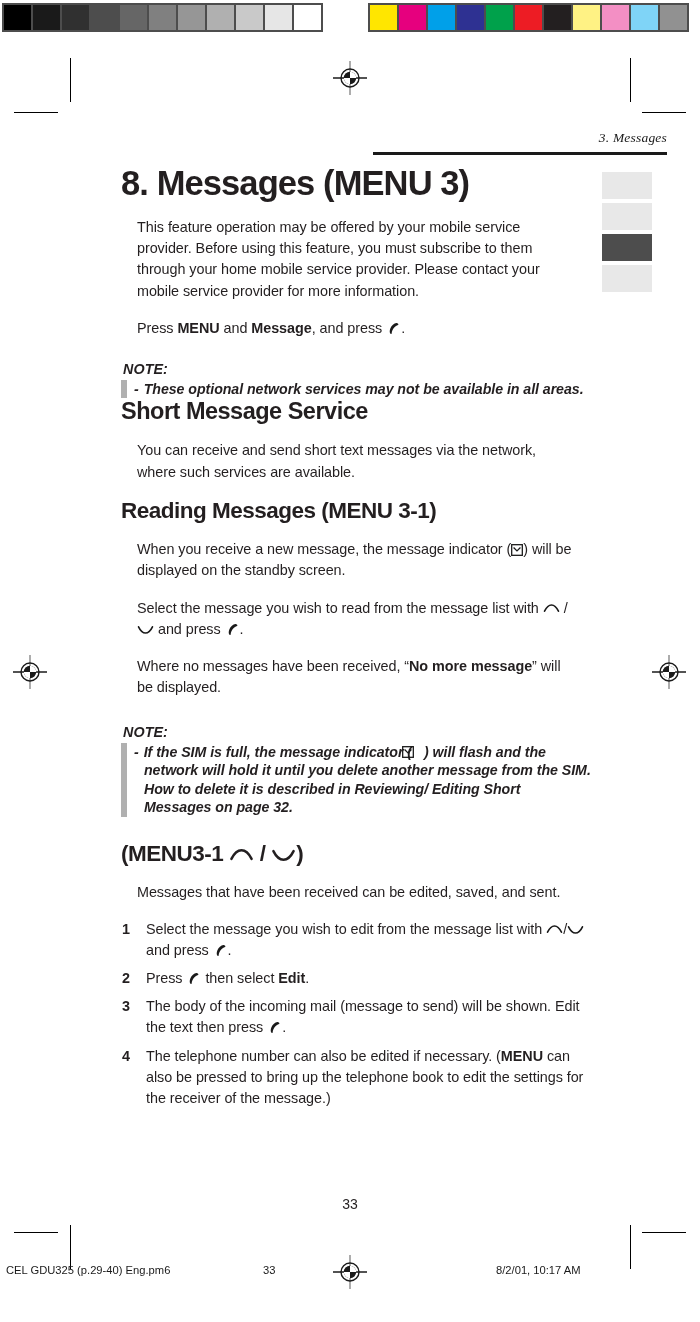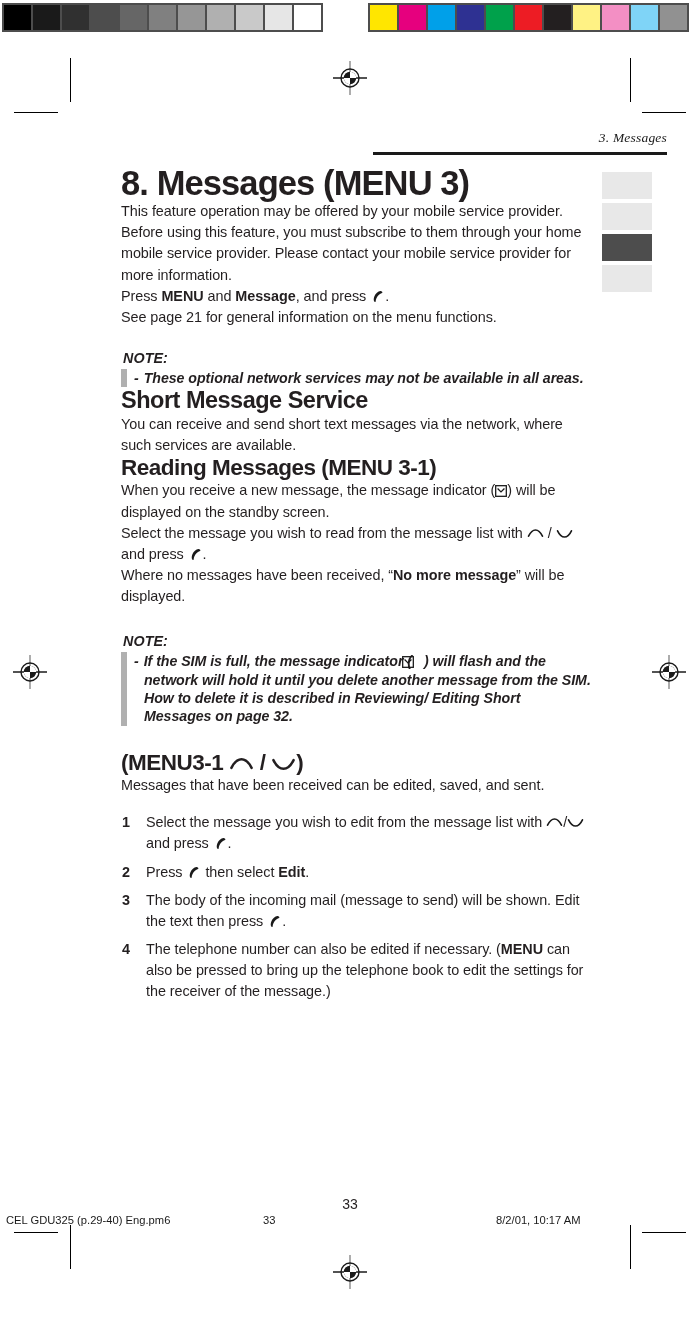--- a/index.html
+++ b/index.html
@@ -105,21 +105,21 @@
   }
   .tab {
     width: 50px;
     height: 27px;
     background: #e8e8e8;
     margin-bottom: 4px;
   }
   .tab.active { background: #4d4d4d; }
 
   p.body {
-    margin: 0;
+    margin: 16px;
     font-size: 14.4px;
     line-height: 1.465;
     color: #231f20;
     letter-spacing: -0.06px;
   }
   .sp-intro { margin-top: 35px; }
   .sp-press { margin-top: 19px; }
 
   b, strong { font-weight: bold; }
 
@@ -232,21 +232,21 @@
     top: 1196px;
     width: 700px;
     text-align: center;
     font-size: 14px;
     color: #231f20;
   }
 
   
   .slug {
     position: absolute;
-    top: 1214px;
+    top: 1264px;
     font-size: 11.2px;
     color: #1a1a1a;
     font-family: "Liberation Sans", sans-serif;
     white-space: nowrap;
   }
   .slug-file { left: 6px; }
   .slug-page { left: 263px; }
   .slug-date { left: 496px; }
 </style>
 </head>
@@ -349,21 +349,20 @@
 
     <h1 class="chapter-title">8. Messages (MENU 3)</h1>
 
     <p class="body sp-intro">This feature operation may be offered by your mobile service provider. Before using this feature, you must subscribe to them through your home mobile service provider. Please contact your mobile service provider for more information.</p>
 
     <p class="body sp-press">
       <span>Press </span><b>MENU</b><span> and </span><b>Message</b><span>, and press </span><span class="g-send"><svg viewBox="0 0 16 16" width="13" height="13">
             <path d="M11.6 1.2 C8.6 1.6 5.6 4.2 4.2 7.6 C3.0 10.5 3.1 13.2 4.4 14.6 C4.9 15.1 5.6 14.9 5.7 14.2 C6.0 11.6 7.1 9.0 8.9 6.9 C10.2 5.4 11.9 4.2 13.5 3.6 C14.2 3.3 14.2 2.5 13.6 2.0 C13.0 1.4 12.4 1.1 11.6 1.2 Z" fill="#1a1a1a"></path>
           </svg></span><span>.</span>
     </p>
-    <p class="body">See page 21 for general information on the menu functions.</p>
 
     <div class="sp-note1">
       <p class="note-label">NOTE:</p>
       <div class="note-block">
         <div class="note-bar"></div>
         <div class="note-text">
           <span class="note-body"><span class="dash">-</span><span>These optional network services may not be available in all areas.</span></span>
         </div>
       </div>
     </div>

